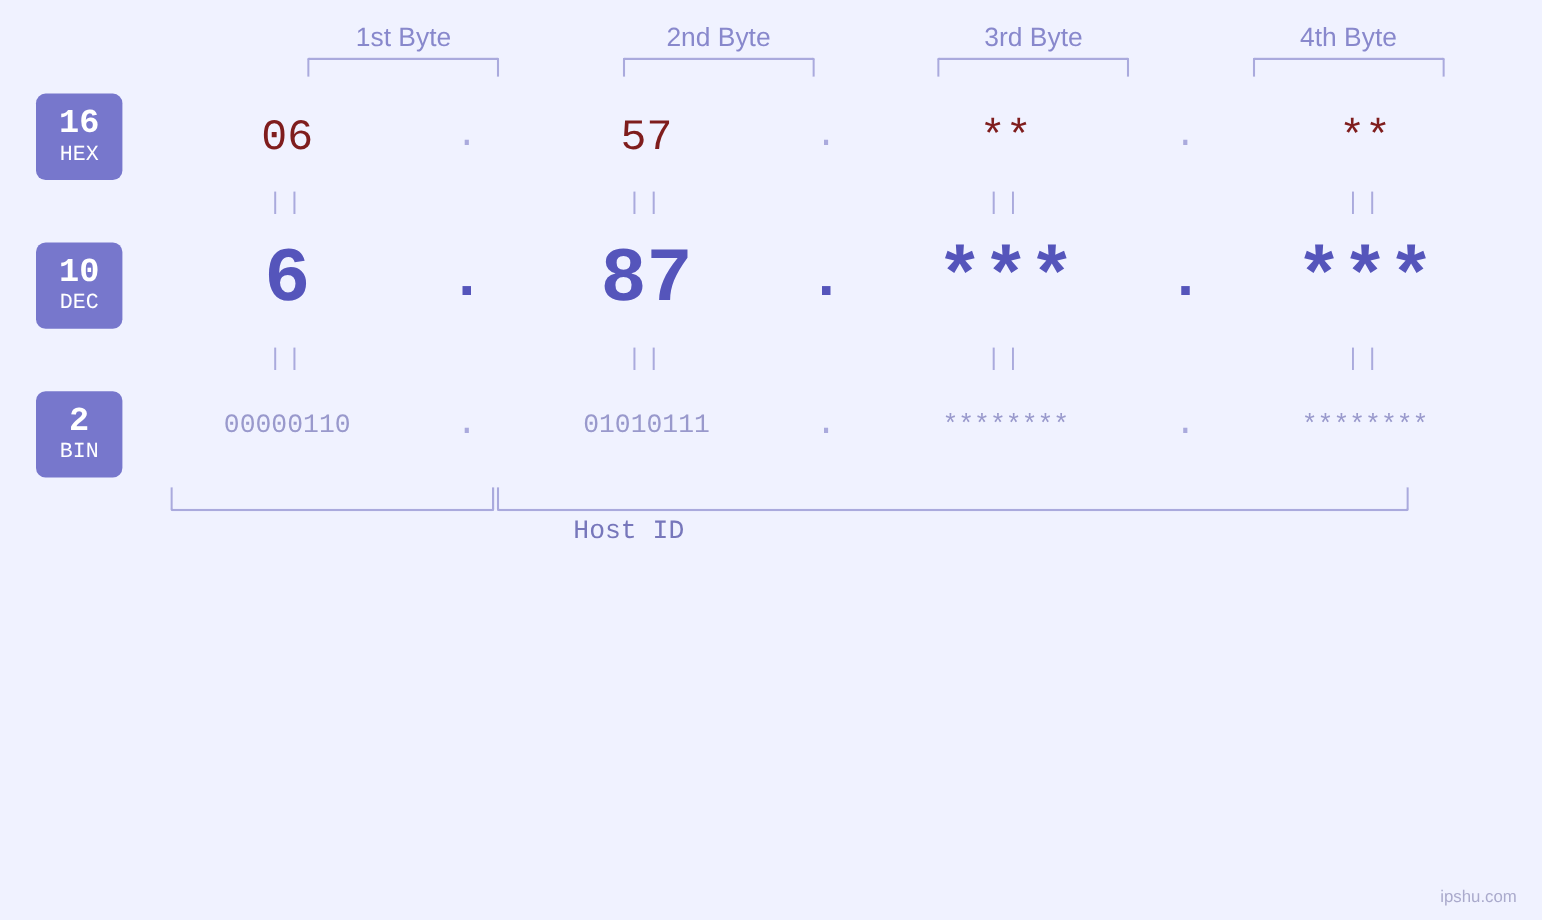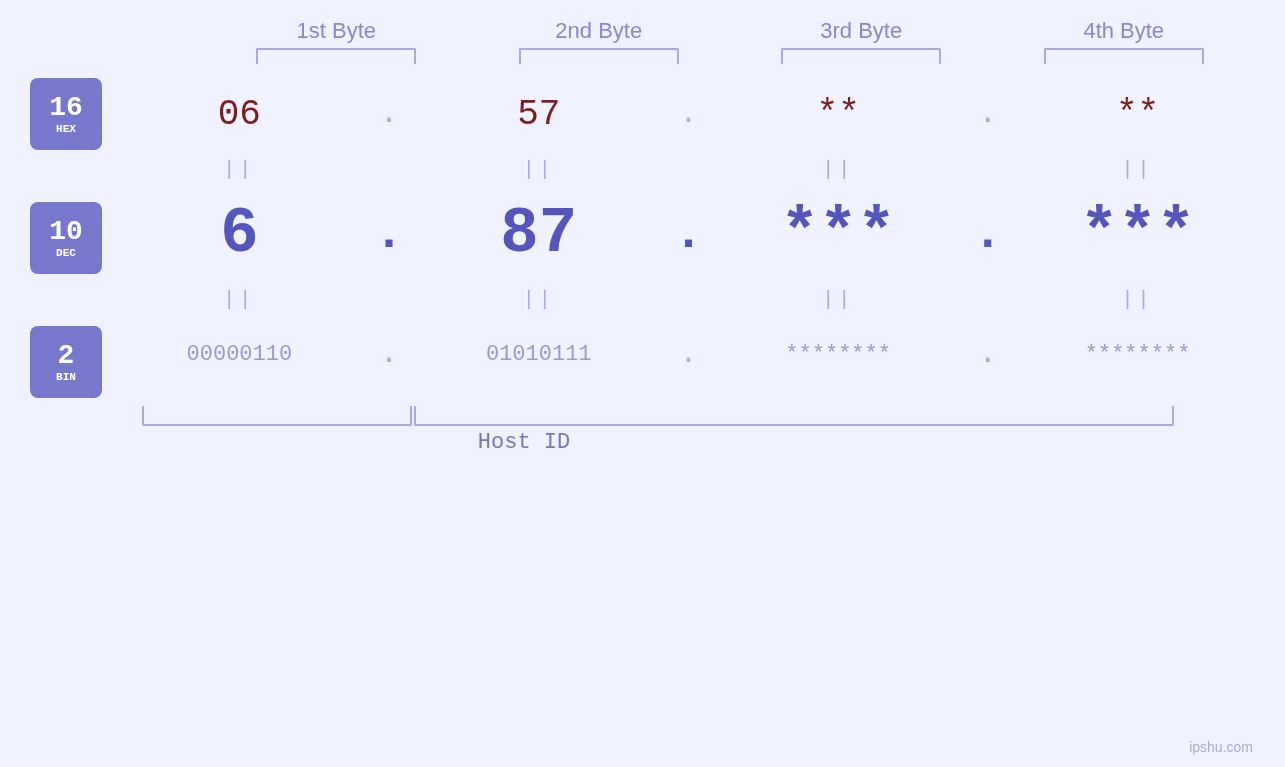--- a/index.html
+++ b/index.html
@@ -98,22 +98,22 @@
       justify-content: center;
     }
 
     .badge-num {
       font-size: 28px;
       font-weight: bold;
       line-height: 1.1;
     }
 
     .badge-label {
-      font-size: 11px;
-      font-weight: bold;
+      font-size: 18px;
+      font-weight: normal;
     }
 
     
     .rows-area {
       flex: 1;
       display: flex;
       flex-direction: column;
     }
 
     .data-row {
@@ -265,21 +265,21 @@
     .class-label {
       color: #5555bb;
       font-size: 36px;
       font-family: 'Courier New', Courier, monospace;
       letter-spacing: 2px;
     }
 
     .watermark {
       position: absolute;
       bottom: 12px;
-      right: 32px;
+      right: 21px;
       color: #aaaacc;
       font-size: 14px;
       font-family: Arial, sans-serif;
     }
   </style>
 </head>
 <body>
 
 <div class="main-container">
 

